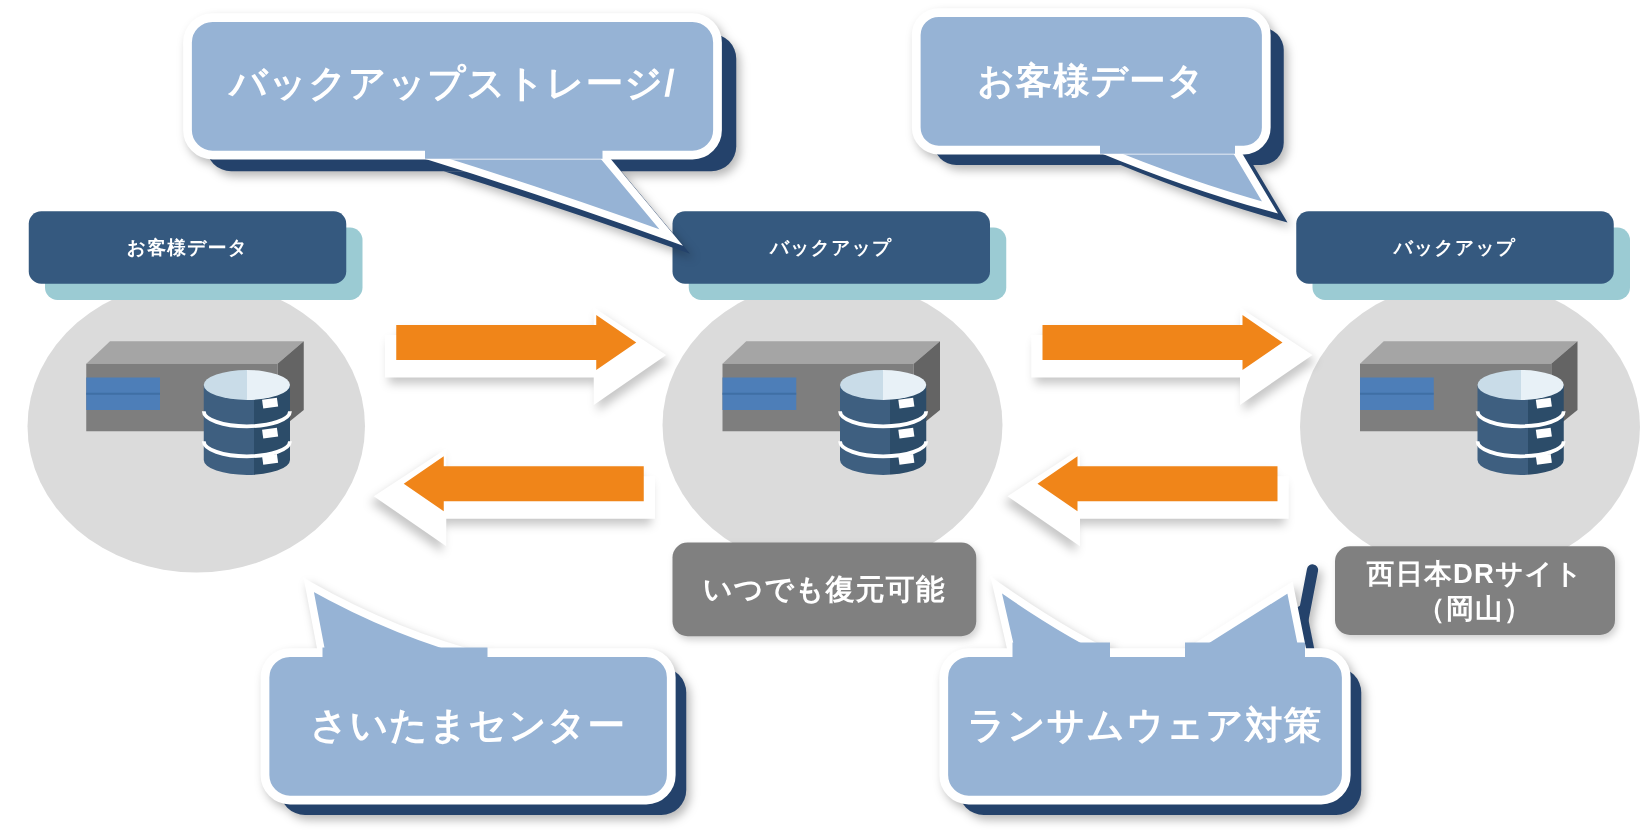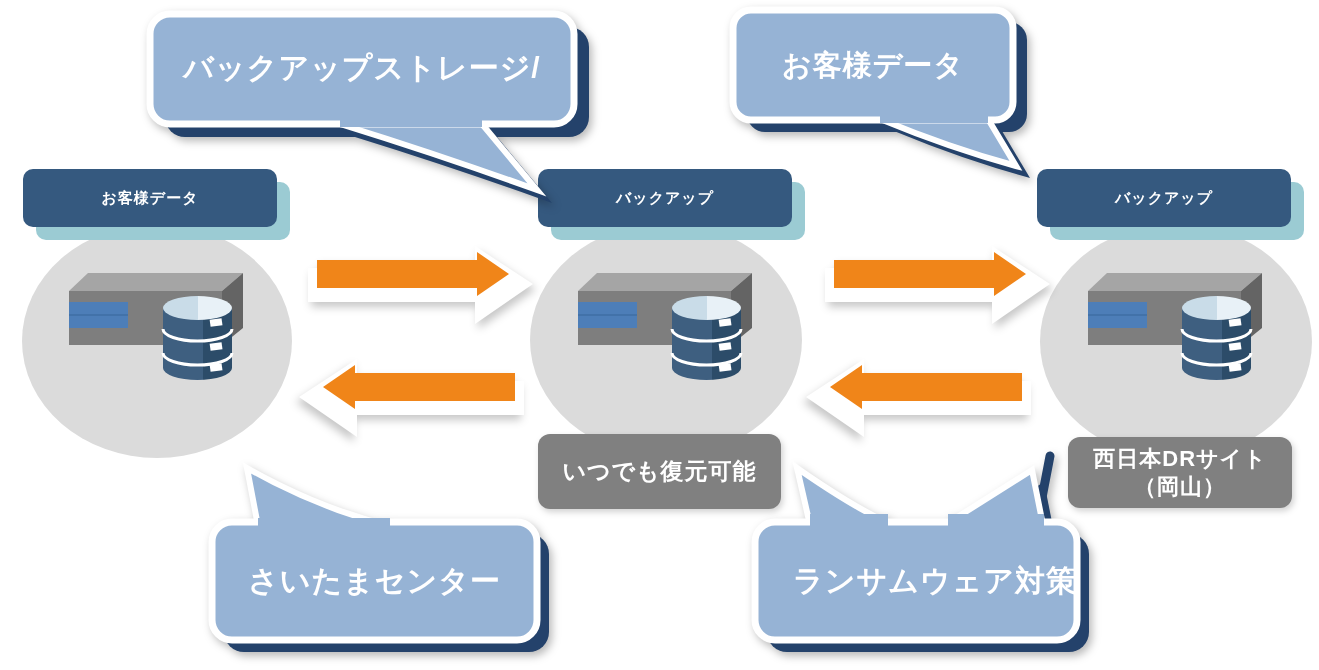--- a/index.html
+++ b/index.html
@@ -171,17 +171,17 @@
       <path d="M 70,77 L 57,20 Q 110,57 148,75 Z"></path>
       <path d="M 208,75 L 292,22 L 302,72 Z"></path>
     </g>
     <line x1="310" y1="8" x2="300" y2="60" stroke="#24426b" stroke-width="9" stroke-linecap="round"></line>
     <path class="bubble-fill bubble-stroke" stroke-width="6" d="M 70,77 L 57,20 Q 110,57 148,75 Z"></path>
     <path class="bubble-fill bubble-stroke" stroke-width="6" d="M 208,75 L 292,22 L 302,72 Z"></path>
     <rect class="bubble-fill bubble-stroke" stroke-width="7" x="15" y="74" width="322" height="118" rx="20"></rect>
     <rect class="bubble-fill" x="70" y="66" width="78" height="16"></rect>
     <rect class="bubble-fill" x="208" y="66" width="96" height="16"></rect>
   </svg>
-  <div class="bubble-text" style="left:755px;top:528px;width:322px;height:106px;align-items:flex-end;">
+  <div class="bubble-text" style="left:755px;top:528px;width:322px;height:106px;">
     <span>ランサムウェア対策</span>
   </div>
 
 </div>
 
 </body></html>

